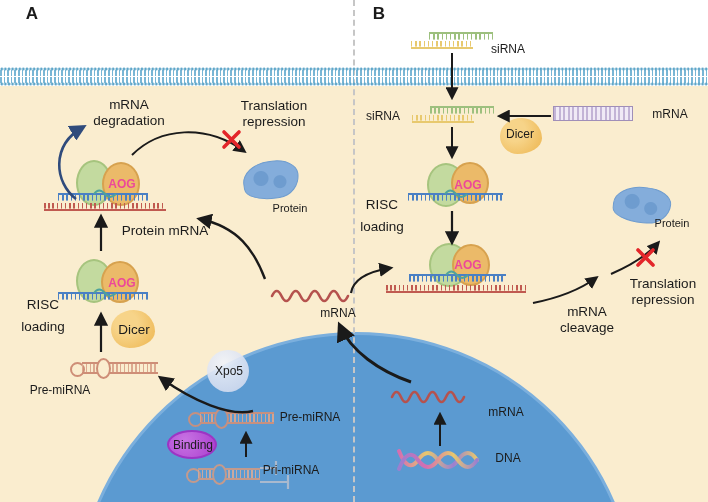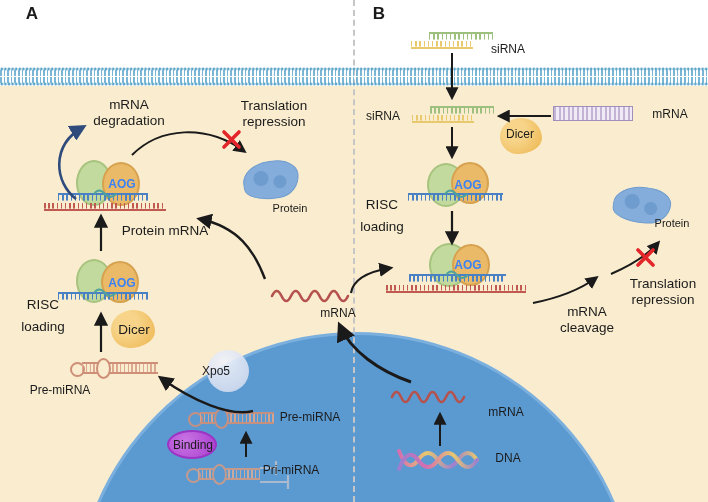--- a/index.html
+++ b/index.html
@@ -26,21 +26,21 @@
        white-space:pre-line;z-index:7;color:#1b1b1b;}
   .s12{font-size:12px;line-height:14px;}
   .s14{font-size:12px;line-height:16px;}
   .s15{font-size:11px;line-height:17px;}
   .lh22{line-height:22px;}
   .panel-letter{font-size:17px;font-weight:bold;}
   
   .oval{position:absolute;border-radius:50%;box-sizing:border-box;z-index:5;}
   .oval.green{background:#C3DA9F;border:2px solid #A6C47E;}
   .oval.orange{background:#EBBA69;border:2px solid #D7A24F;}
-  .ago-lbl{position:absolute;font-weight:bold;font-size:12px;text-align:center;color:#3b82f6;z-index:7;}
+  .ago-lbl{position:absolute;font-weight:bold;font-size:12px;text-align:center;color:#ec4899;z-index:7;}
   .comb{position:absolute;height:8px;z-index:5;}
   .comb.down{background:
     linear-gradient(var(--c),var(--c)) 0 0/100% 2.4px no-repeat,
     repeating-linear-gradient(90deg,var(--c) 0 1.5px,rgba(0,0,0,0) 1.5px 4.2px) 0 2.4px/100% 5.6px no-repeat;}
   .comb.up{background:
     repeating-linear-gradient(90deg,var(--c) 0 1.5px,rgba(0,0,0,0) 1.5px 4.2px) 0 0/100% 5.6px no-repeat,
     linear-gradient(var(--c),var(--c)) 0 5.6px/100% 2.4px no-repeat;}
   .squig{position:absolute;z-index:6;}
   .blob{position:absolute;z-index:5;}
   .dicer-blob{background:radial-gradient(circle at 35% 35%,#F7D489 30%,#F0BF62 75%);
@@ -238,21 +238,21 @@
 <div class="lbl" style="left:80px;top:97px;width:98px;">mRNA
 degradation</div>
 <div class="lbl" style="left:228px;top:98px;width:92px;">Translation
 repression</div>
 <div class="lbl s15" style="left:258px;top:200px;width:64px;">Protein</div>
 <div class="lbl" style="left:110px;top:223px;width:110px;">Protein mRNA</div>
 <div class="lbl lh22" style="left:10px;top:294px;width:66px;">RISC
 loading</div>
 <div class="lbl" style="left:106px;top:322px;width:56px;">Dicer</div>
 <div class="lbl s14" style="left:14px;top:382px;width:92px;">Pre-miRNA</div>
-<div class="lbl s14" style="left:190px;top:363px;width:52px;">Xpo5</div>
+<div class="lbl s14" style="left:203px;top:363px;width:52px;">Xpo5</div>
 <div class="lbl s12" style="left:274px;top:410px;width:72px;">Pre-miRNA</div>
 <div class="lbl s14" style="left:163px;top:437px;width:60px;">Binding</div>
 <div class="lbl s12" style="left:255px;top:463px;width:72px;">Pri-miRNA</div>
 
 <div class="lbl s14" style="left:310px;top:305px;width:56px;">mRNA</div>
 
 <div class="lbl s14" style="left:482px;top:41px;width:52px;">siRNA</div>
 <div class="lbl s14" style="left:358px;top:108px;width:50px;">siRNA</div>
 <div class="lbl s14" style="left:641px;top:106px;width:58px;">mRNA</div>
 <div class="lbl s14" style="left:492px;top:126px;width:56px;">Dicer</div>

